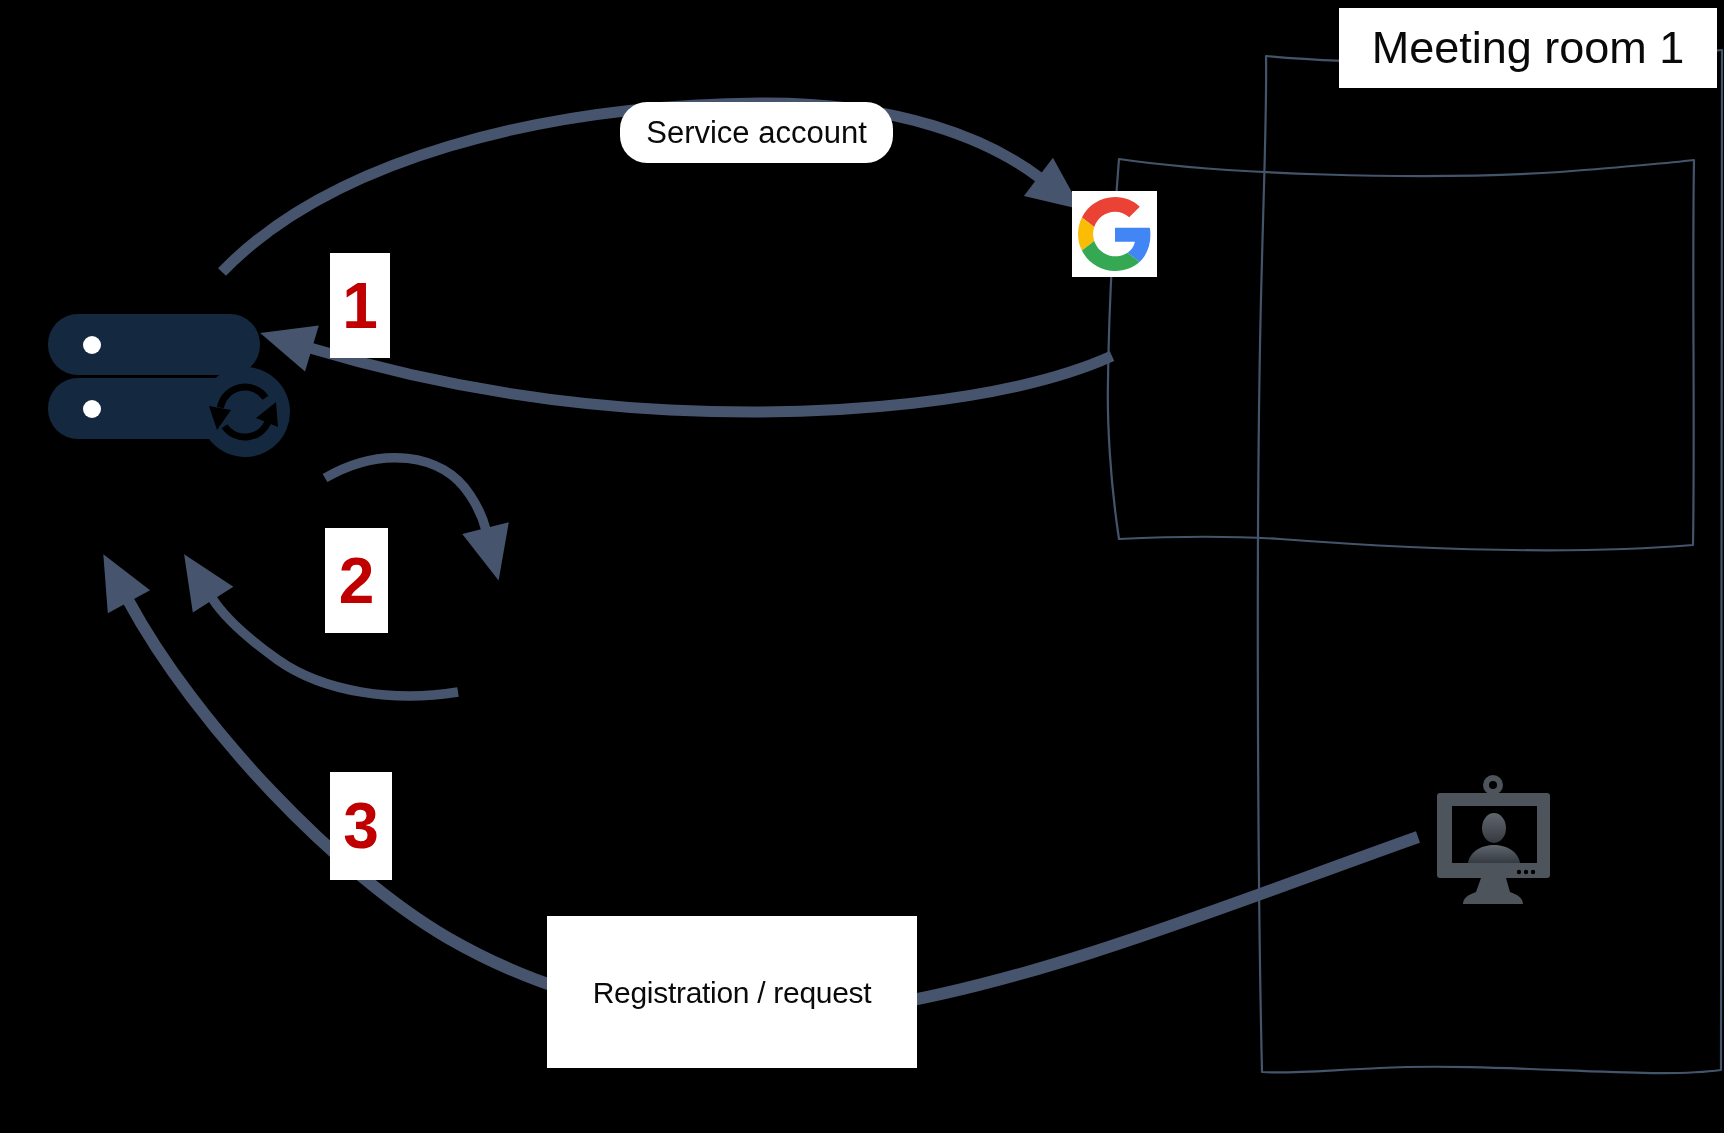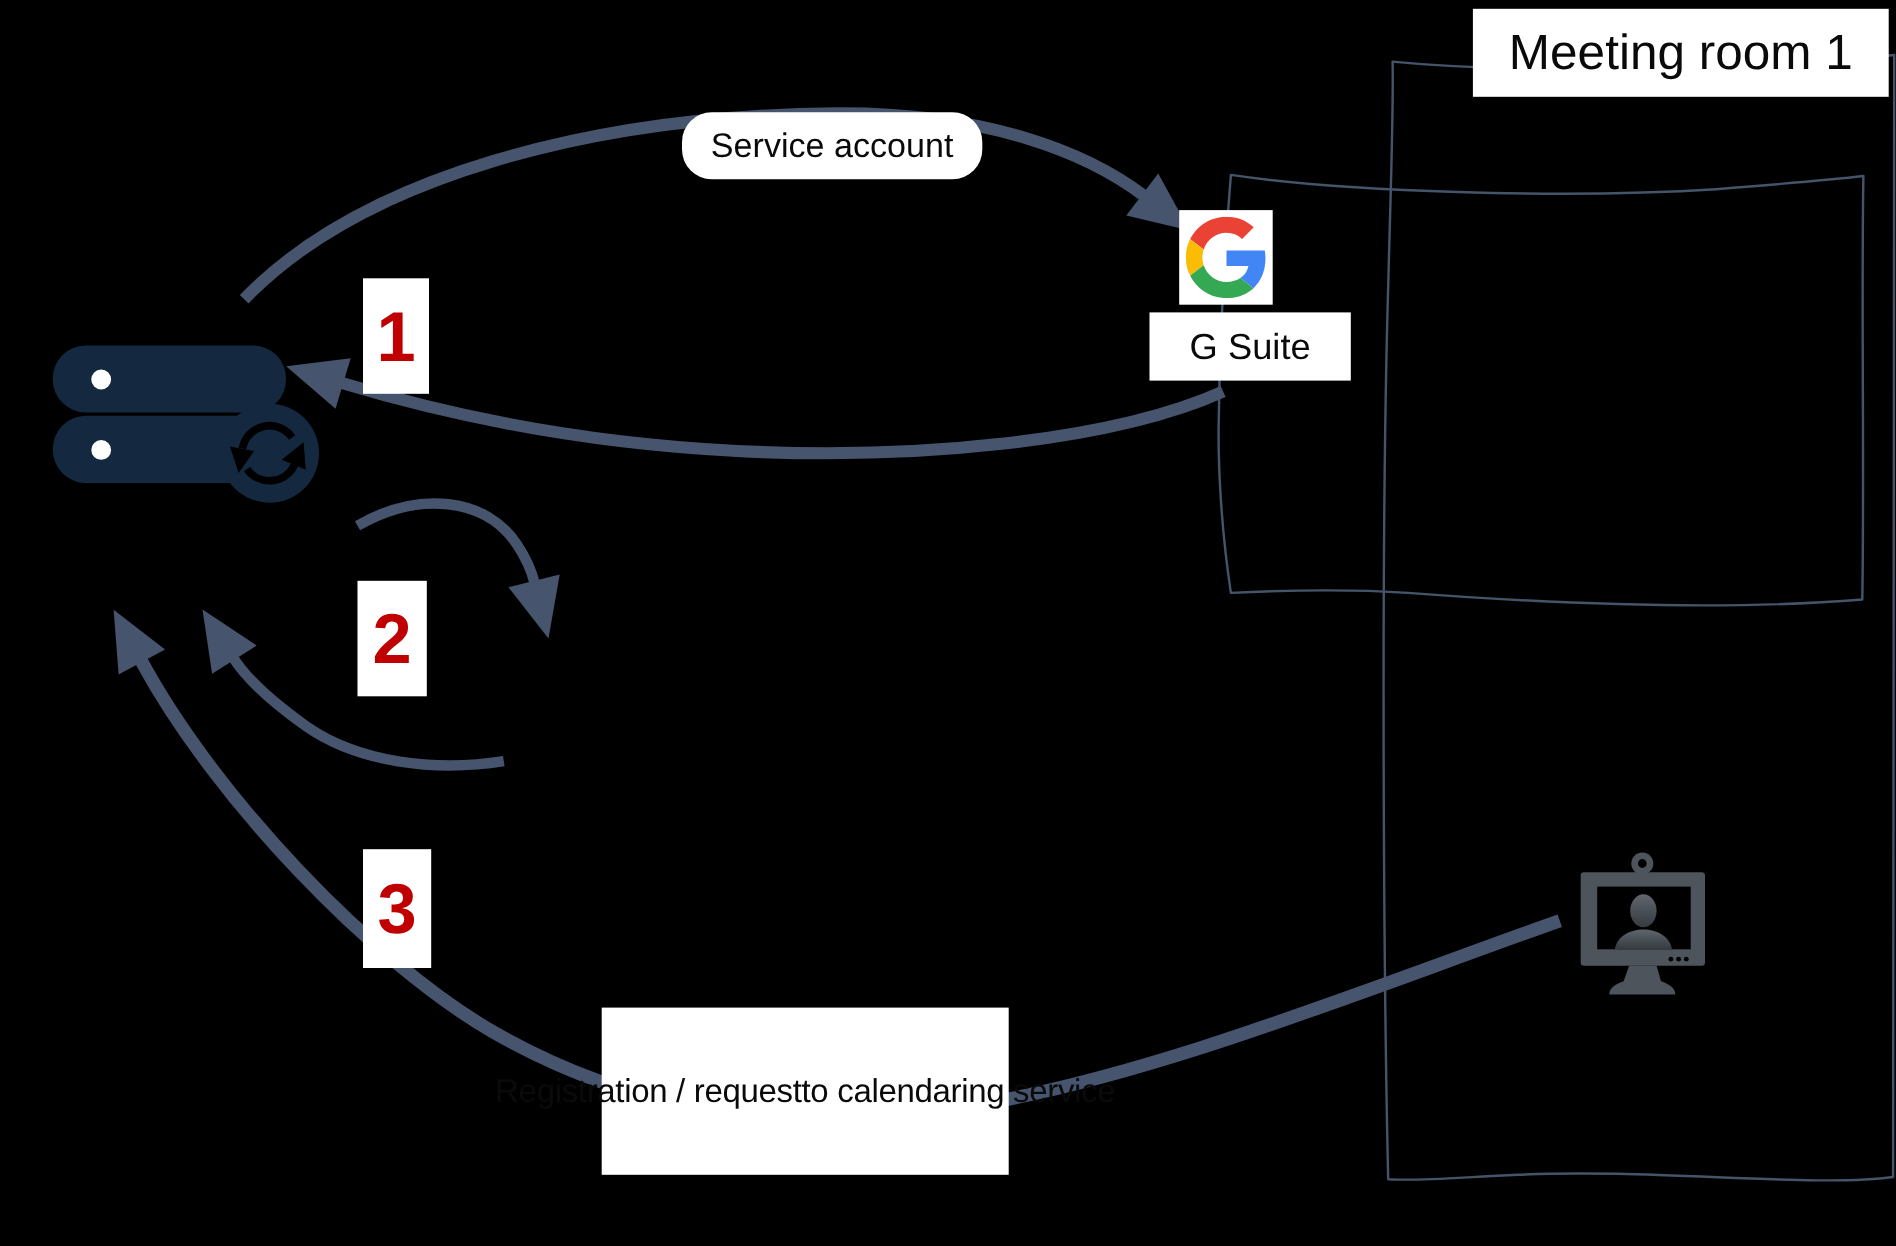--- a/index.html
+++ b/index.html
@@ -122,25 +122,23 @@
 
   <div class="gbox">
     <svg width="74" height="74" viewBox="0 0 48 48">
       <path style="fill:var(--google-red)" d="M24 9.5c3.54 0 6.71 1.22 9.21 3.6l6.85-6.85C35.9 2.38 30.47 0 24 0 14.62 0 6.51 5.38 2.56 13.22l7.98 6.19C12.43 13.72 17.74 9.5 24 9.5z"></path>
       <path style="fill:var(--google-blue)" d="M46.98 24.55c0-1.57-.15-3.09-.38-4.55H24v9.02h12.94c-.58 2.96-2.26 5.48-4.78 7.18l7.73 6c4.51-4.18 7.09-10.36 7.09-17.65z"></path>
       <path style="fill:var(--google-yellow)" d="M10.53 28.59c-.48-1.45-.76-2.99-.76-4.59s.27-3.14.76-4.59l-7.98-6.19C.92 16.46 0 20.12 0 24c0 3.88.92 7.54 2.56 10.78l7.97-6.19z"></path>
       <path style="fill:var(--google-green)" d="M24 48c6.48 0 11.93-2.13 15.89-5.81l-7.73-6c-2.15 1.45-4.92 2.3-8.16 2.3-6.26 0-11.57-4.22-13.47-9.91l-7.98 6.19C6.51 42.62 14.62 48 24 48z"></path>
     </svg>
   </div>
 
-  <div class="label-box lbl-gsuite">G Suite</div>
 
   <div class="label-box lbl-registration">
     <span>Registration / request</span>
-    <span>to calendaring service</span>
   </div>
 
   <div class="num-box num-1">
     <span>1</span>
   </div>
   <div class="num-box num-2">
     <span>2</span>
   </div>
   <div class="num-box num-3">
     <span>3</span>

